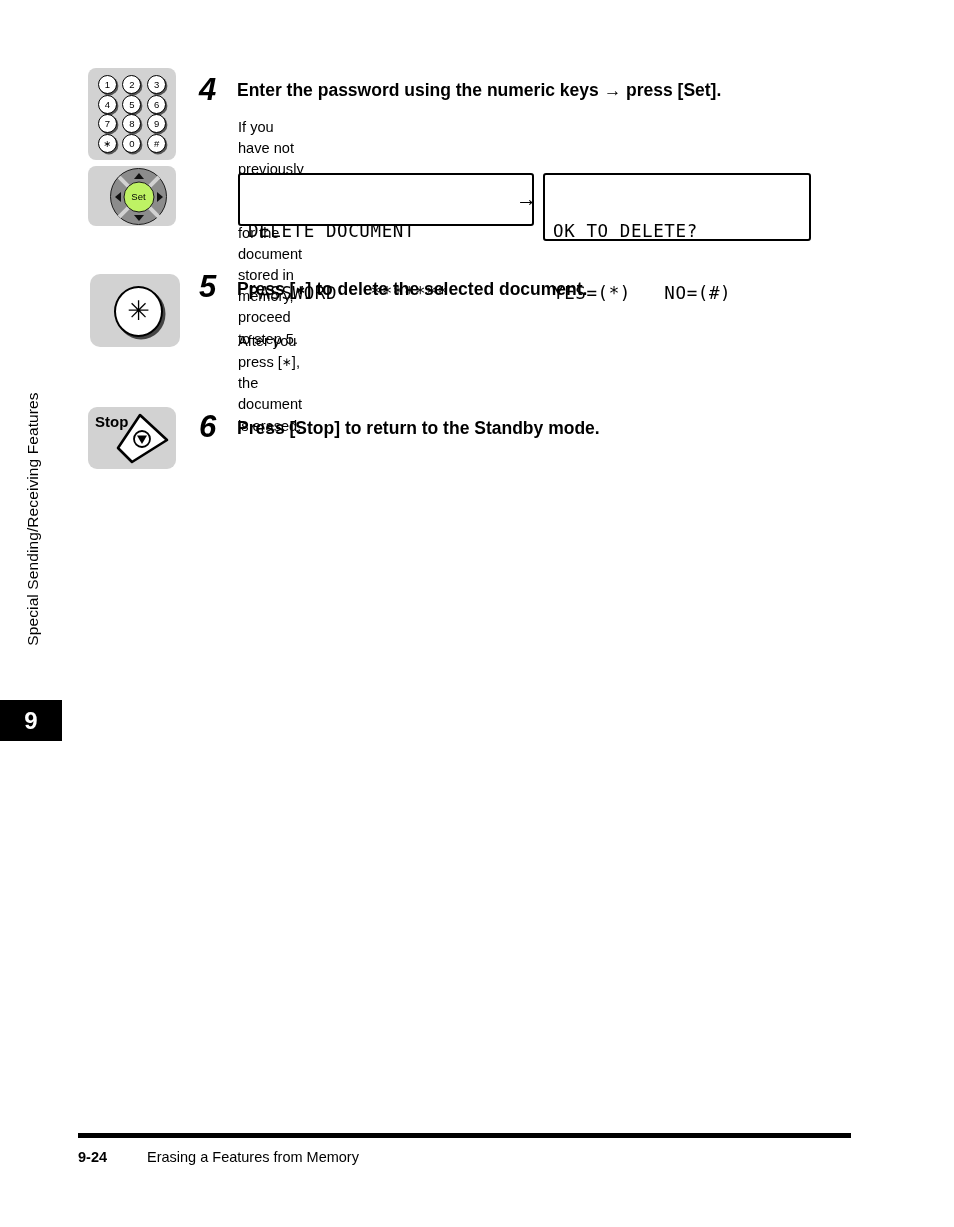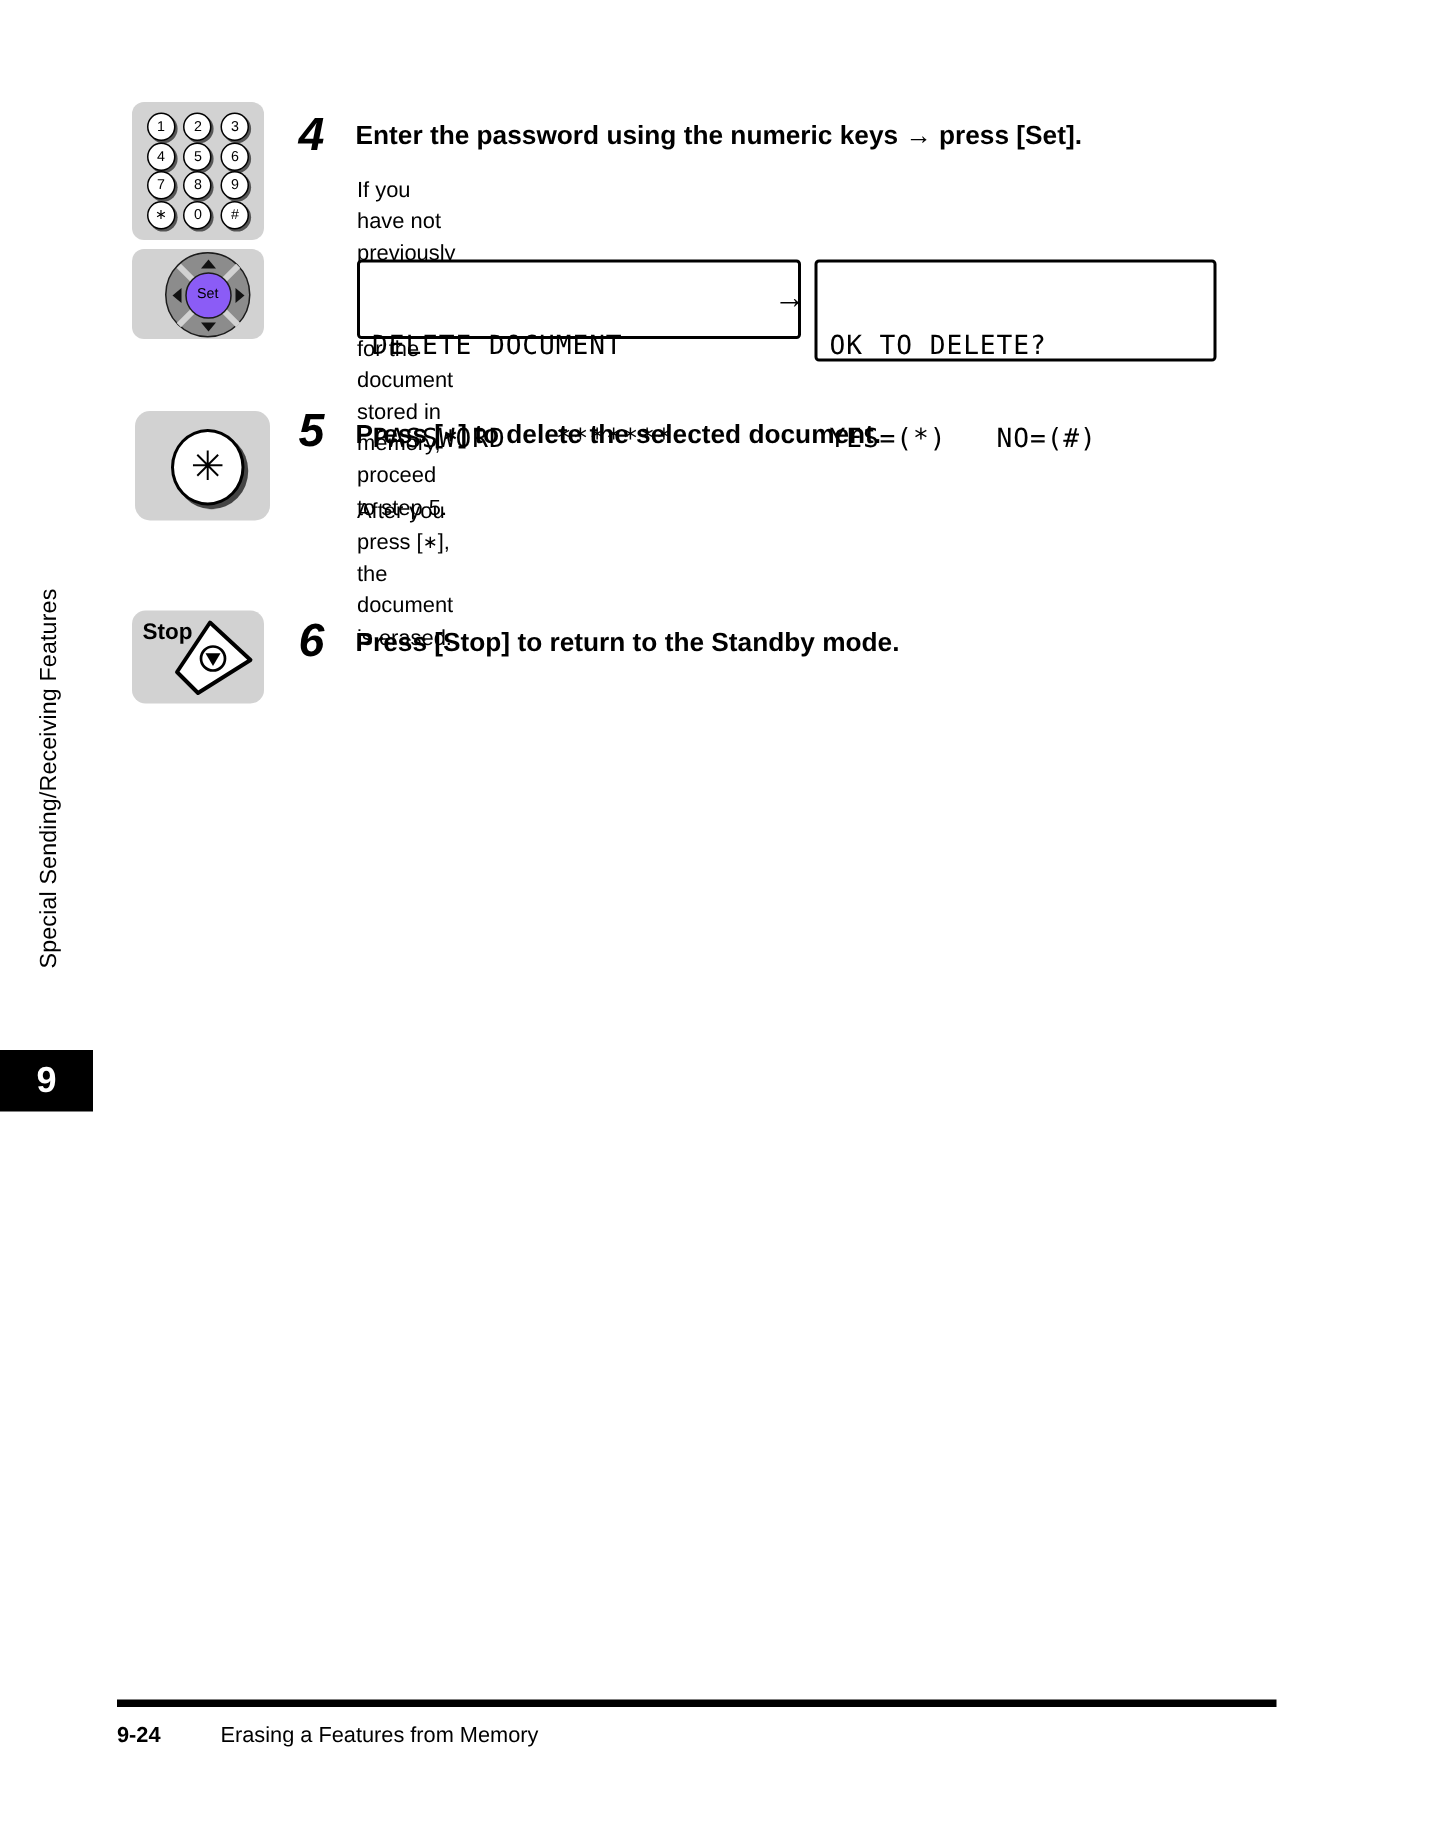--- a/index.html
+++ b/index.html
@@ -136,21 +136,21 @@
     border: 1.3px solid #1b1b1b;
   }
   .dial-inner {
     position: absolute;
     left: 50%;
     top: 50%;
     transform: translate(-50%, -50%);
     width: 29px;
     height: 29px;
     border-radius: 50%;
-    background: #8b5cf6;
+    background: #bef264;
     border: 1.3px solid #1b1b1b;
     display: flex;
     align-items: center;
     justify-content: center;
     font-size: 9.5px;
     line-height: 1;
   }
   .tri {
     position: absolute;
     width: 0;

